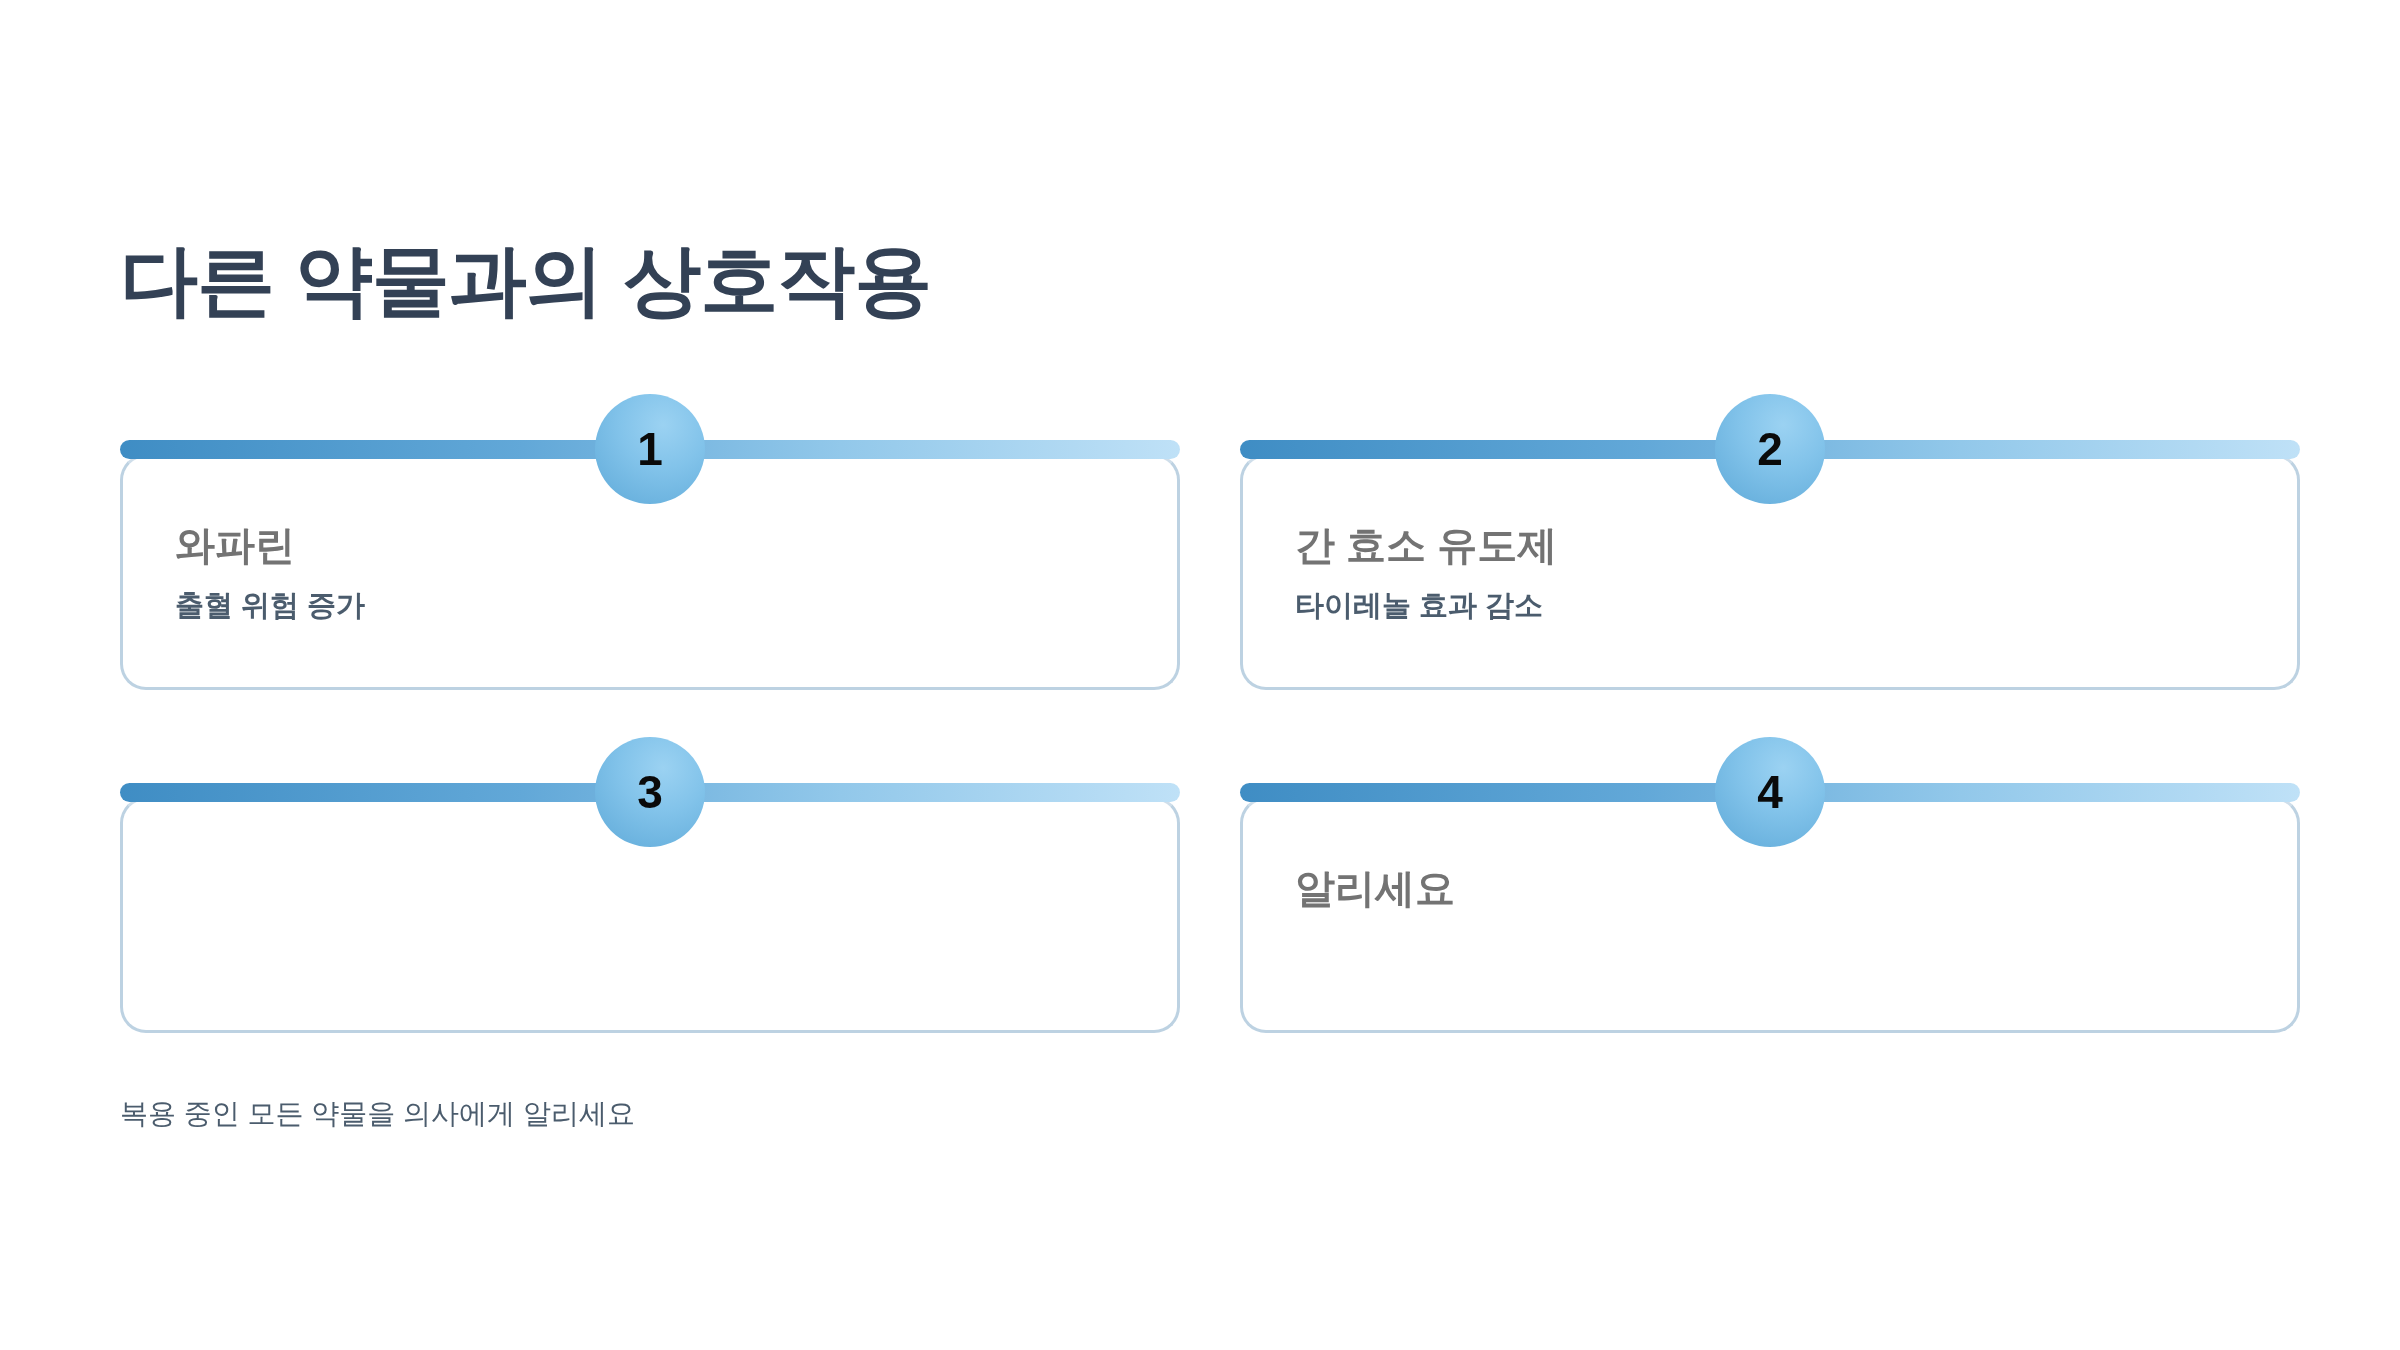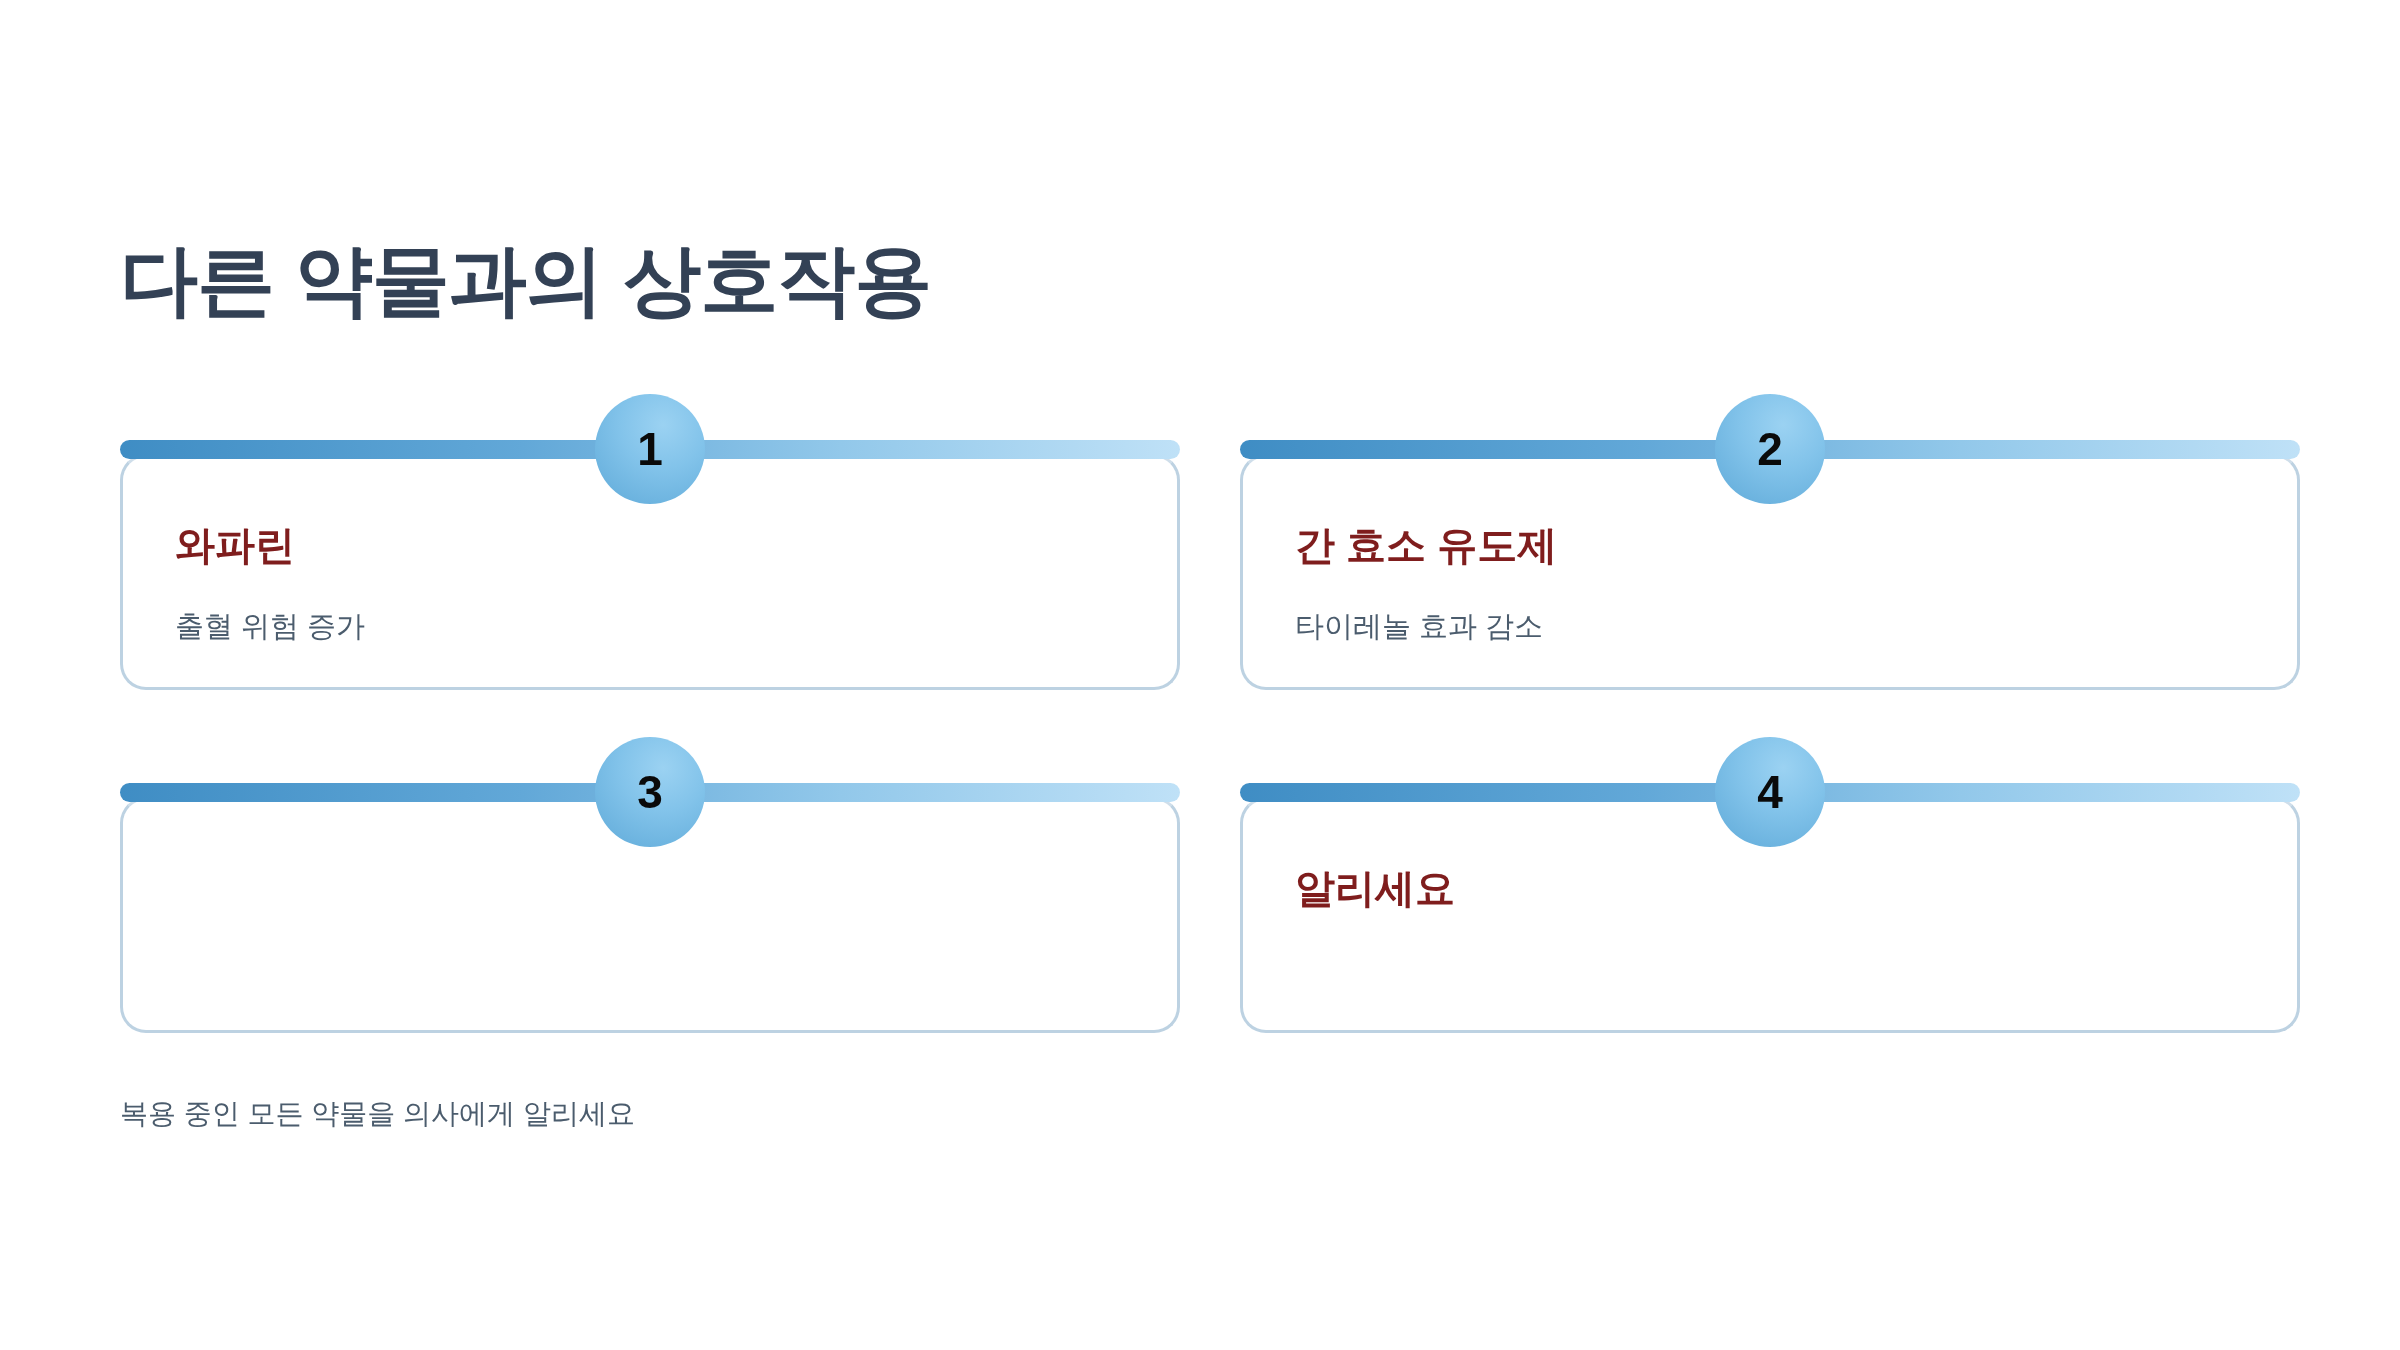--- a/index.html
+++ b/index.html
@@ -77,30 +77,30 @@
     background: #ffffff;
     border: 3px solid #bdd2e2;
     border-top-color: #cfdeea;
     border-radius: 26px;
     padding: 64px 52px 0 52px;
   }
 
   .card-title {
     font-size: 40px;
     font-weight: 700;
-    color: #7f1d1d;
+    color: #737373;
     line-height: 1.2;
     margin: 0;
     white-space: nowrap;
   }
 
   .card-desc {
-    margin-top: 39px;
+    margin-top: 18px;
     font-size: 29px;
-    font-weight: 400;
+    font-weight: 700;
     color: #4b5c6d;
     line-height: 1.3;
     white-space: nowrap;
   }
 
   
   .card-badge {
     position: absolute;
     top: -46px;
     left: 50%;

